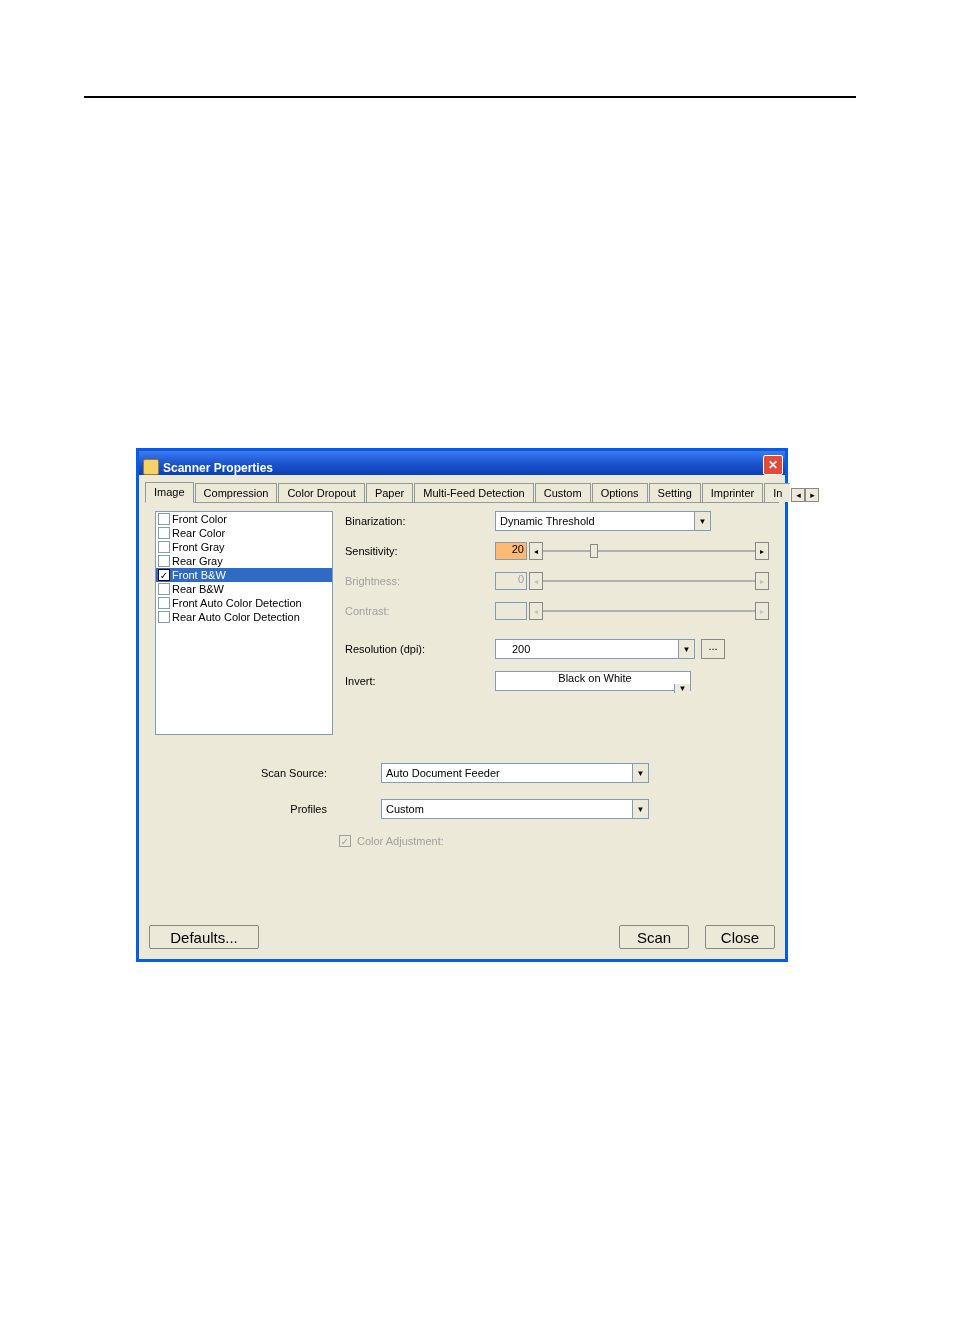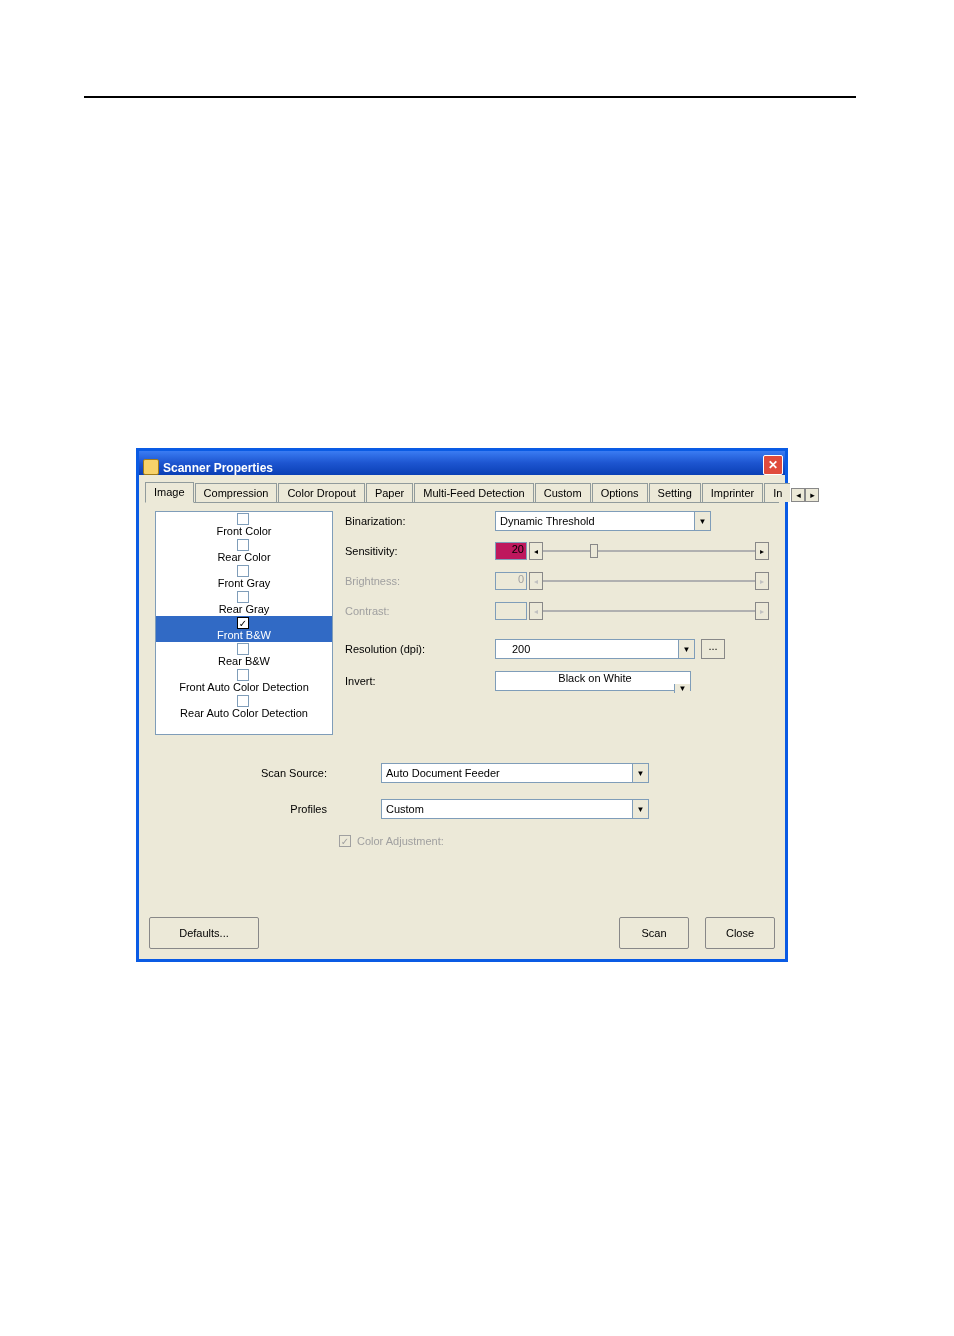--- a/index.html
+++ b/index.html
@@ -68,21 +68,20 @@
   .row-top { display:flex; }
   .image-list {
     width:178px;
     background:#fff; border:1px solid #7f9db9;
     padding:0; font-size:11px;
     height:224px;
   }
   .image-list .item {
     display:flex; align-items:center; padding:1px 2px;
     cursor:pointer;
-    flex-direction:column;
   }
   .image-list .item.selected { background:#316ac5; color:#fff; }
   .chk {
     width:12px; height:12px; border:1px solid #7f9db9; background:#fff;
     margin-right:2px; display:inline-flex; align-items:center; justify-content:center;
     font-size:10px; color:#000;
   }
   .item.selected .chk { border-color:#000; color:#000; background:#fff; }
 
   .settings-col { flex:1; padding-left:12px; }
@@ -94,21 +93,21 @@
     display:flex; align-items:center; padding-left:4px;
     cursor:pointer;
   }
   .combo .arrow {
     margin-left:auto; width:16px; height:18px; background:#ece9d8;
     border-left:1px solid #7f9db9;
     display:flex; align-items:center; justify-content:center; font-size:8px;
   }
   .slider-wrap { display:flex; align-items:center; flex:1; }
   .numbox {
-    width:32px; height:18px; background:#be185d; border:1px solid #7f9db9;
+    width:32px; height:18px; background:#fdba74; border:1px solid #7f9db9;
     text-align:right; padding-right:2px; margin-right:2px;
   }
   .numbox.disabled { background:#ece9d8; color:#a0a0a0; }
   .slbtn {
     width:14px; height:18px; border:1px solid #888; background:#ece9d8;
     display:flex; align-items:center; justify-content:center;
     font-size:8px; cursor:pointer;
   }
   .slbtn.disabled { color:#c0c0c0; }
   .track { flex:1; height:18px; position:relative; margin:0 0; }
@@ -118,23 +117,23 @@
 
   .lower { margin-top:28px; }
   .lrow { display:flex; align-items:center; margin-bottom:16px; }
   .lrow .llabel { width:178px; text-align:right; padding-right:6px; }
   .lrow .combo { width:268px;margin-left:48px; }
   .coloradj { margin-left:184px; display:flex; align-items:center; color:#a0a0a0; }
   .grchk { width:12px; height:12px; border:1px solid #a0a0a0; background:#ece9d8; margin-right:6px; display:flex; align-items:center; justify-content:center; font-size:10px; color:#a0a0a0; }
 
   .footer { display:flex; padding:0 10px 10px 10px; }
   .btn {
-    height:32px; padding:0 12px; background:#ece9d8;
+    height:24px; padding:0 12px; background:#ece9d8;
     border:1px solid #888; border-radius:2px; cursor:pointer;
-    display:flex; align-items:center; font-size:11px;
+    display:flex; align-items:center; font-size:15px;
   }
   .footer .spacer { flex:1; }
   .btn + .btn { margin-left:16px; }
 </style>
 </head>
 <body>
 
 <div class="hr"></div>
 
 <div class="dialog">

